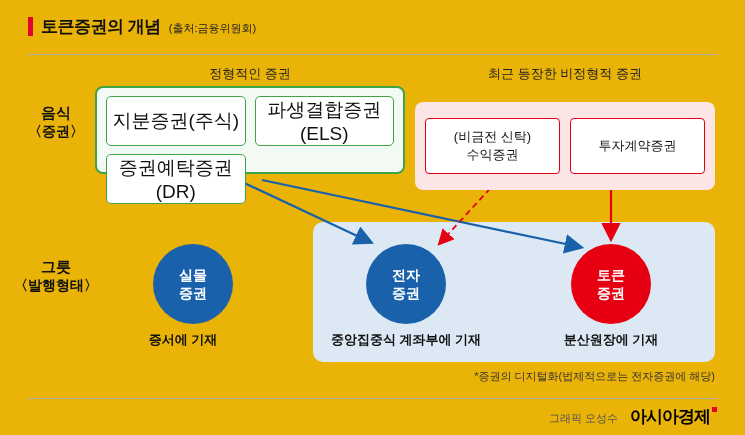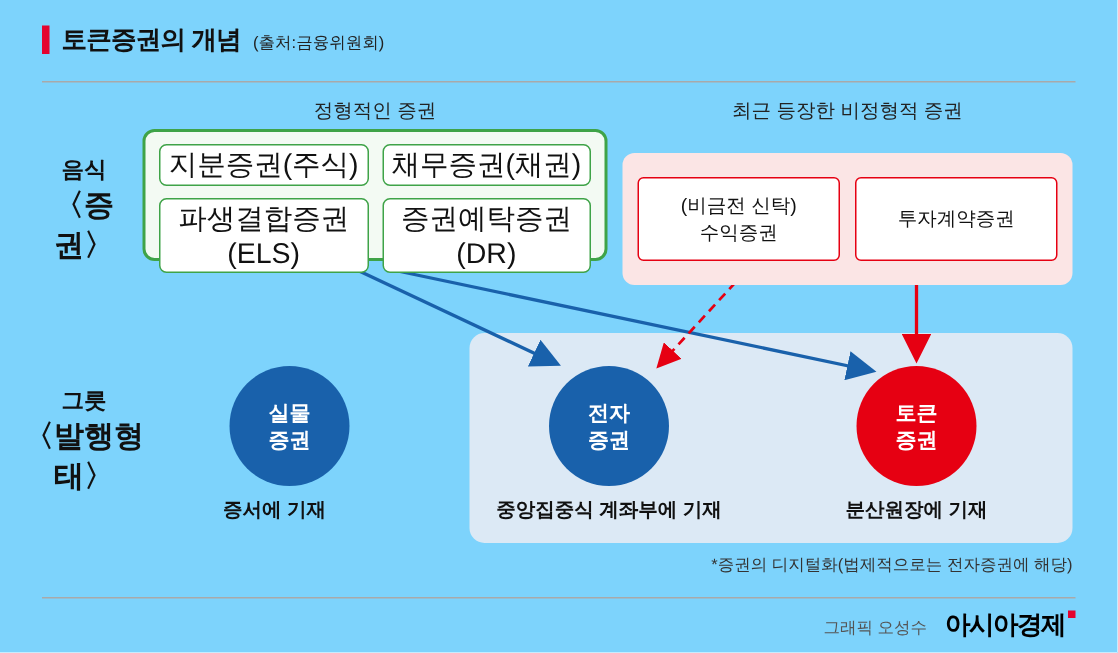--- a/index.html
+++ b/index.html
@@ -1,18 +1,18 @@
 <!DOCTYPE html>
 <html><head>
 <meta charset="utf-8">
 <style>
   * { margin:0; padding:0; box-sizing:border-box; }
   html,body { background:#ffffff; }
   body { font-family:"Liberation Sans","DejaVu Sans",sans-serif; }
-  .canvas { position:relative; width:745px; height:435px; background:#7dd3fc; overflow:hidden; }
+  .canvas { position:relative; width:745px; height:435px; background:#eab308; overflow:hidden; }
 
   .header-row { position:absolute; left:28px; top:15px; display:flex; align-items:center; gap:8px; z-index:4; }
   .accent-bar { width:5px; height:19px; background:#e4032e; }
   .title { font-size:17px; font-weight:800; color:#111; letter-spacing:-0.5px; }
   .source { font-size:11px; color:#222; padding-top:3px; }
 
   .divider { position:absolute; left:28px; right:28px; border-top:1px solid #a9a9a9; z-index:1; }
   .divider.top { top:54px; }
   .divider.bottom { top:398px; }
 
@@ -28,21 +28,21 @@
     white-space:pre-line; text-align:center; }
 
   .pink-box { position:absolute; left:415px; top:102px; width:300px; height:88px;
     background:#fbe5e5; border-radius:8px; display:flex; gap:10px; padding:16px 10px; z-index:3; }
   .pink-item { flex:1; background:#fff; border:1.5px solid #e60012; border-radius:4px;
     display:flex; align-items:center; justify-content:center; font-size:13px; color:#111;
     white-space:pre-line; text-align:center; line-height:1.35; }
 
   .side-label { position:absolute; text-align:center; color:#111; font-weight:700; z-index:3; }
   .side-label .main { font-size:15px; }
-  .side-label .sub { font-size:20px; }
+  .side-label .sub { font-size:14px; }
   .side-label.securities { left:20px; top:104px; width:72px; }
   .side-label.forms { left:14px; top:258px; width:84px; }
 
   .panel { position:absolute; left:313px; top:222px; width:402px; height:140px;
     background:#dce9f5; border-radius:10px; z-index:1; }
 
   .arrows { position:absolute; left:0; top:0; z-index:2; pointer-events:none; }
 
   .circle { position:absolute; width:80px; height:80px; border-radius:50%;
     display:flex; align-items:center; justify-content:center; color:#fff; font-weight:700;
@@ -85,21 +85,20 @@
     <div class="main">음식</div>
     <div class="sub">〈증권〉</div>
   </div>
   <div class="side-label forms">
     <div class="main">그릇</div>
     <div class="sub">〈발행형태〉</div>
   </div>
 
   <div class="green-box">
     <div class="green-item">지분증권(주식)</div>
-    <div class="green-item">채무증권(채권)</div>
     <div class="green-item">파생결합증권(ELS)</div>
     <div class="green-item">증권예탁증권(DR)</div>
   </div>
 
   <div class="pink-box">
     <div class="pink-item">(비금전 신탁)
 수익증권</div>
     <div class="pink-item">투자계약증권</div>
   </div>
 

